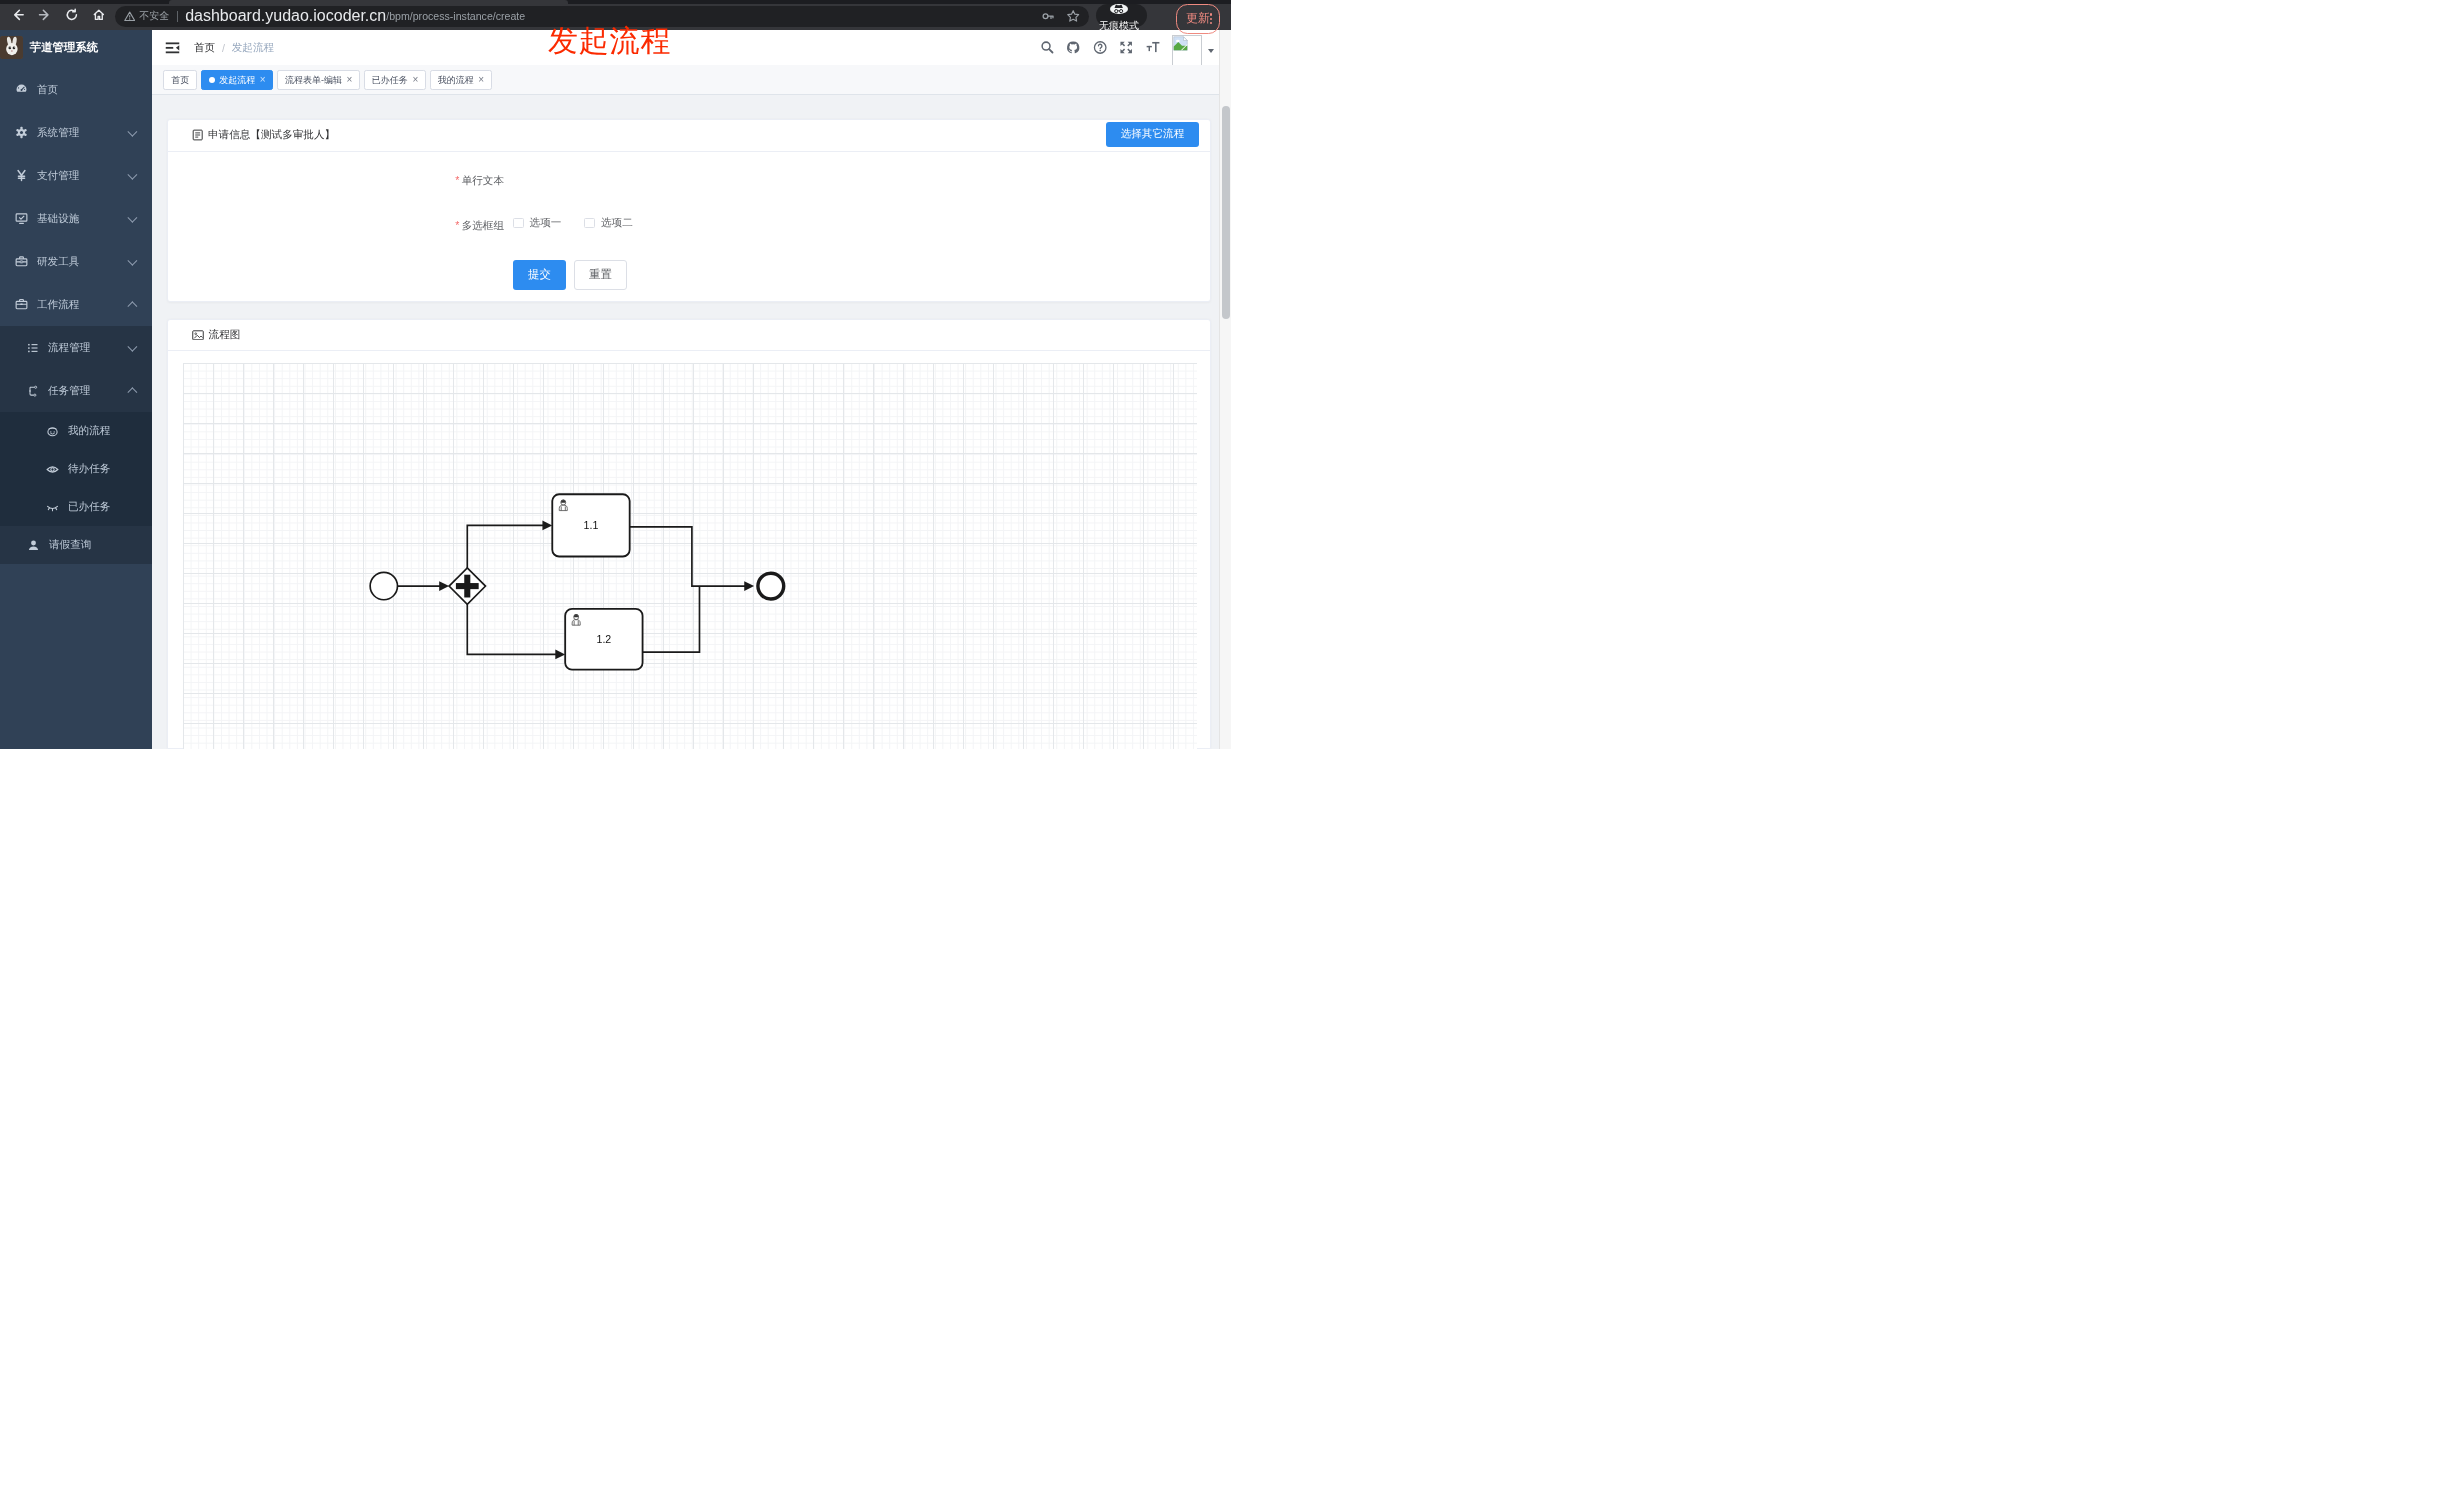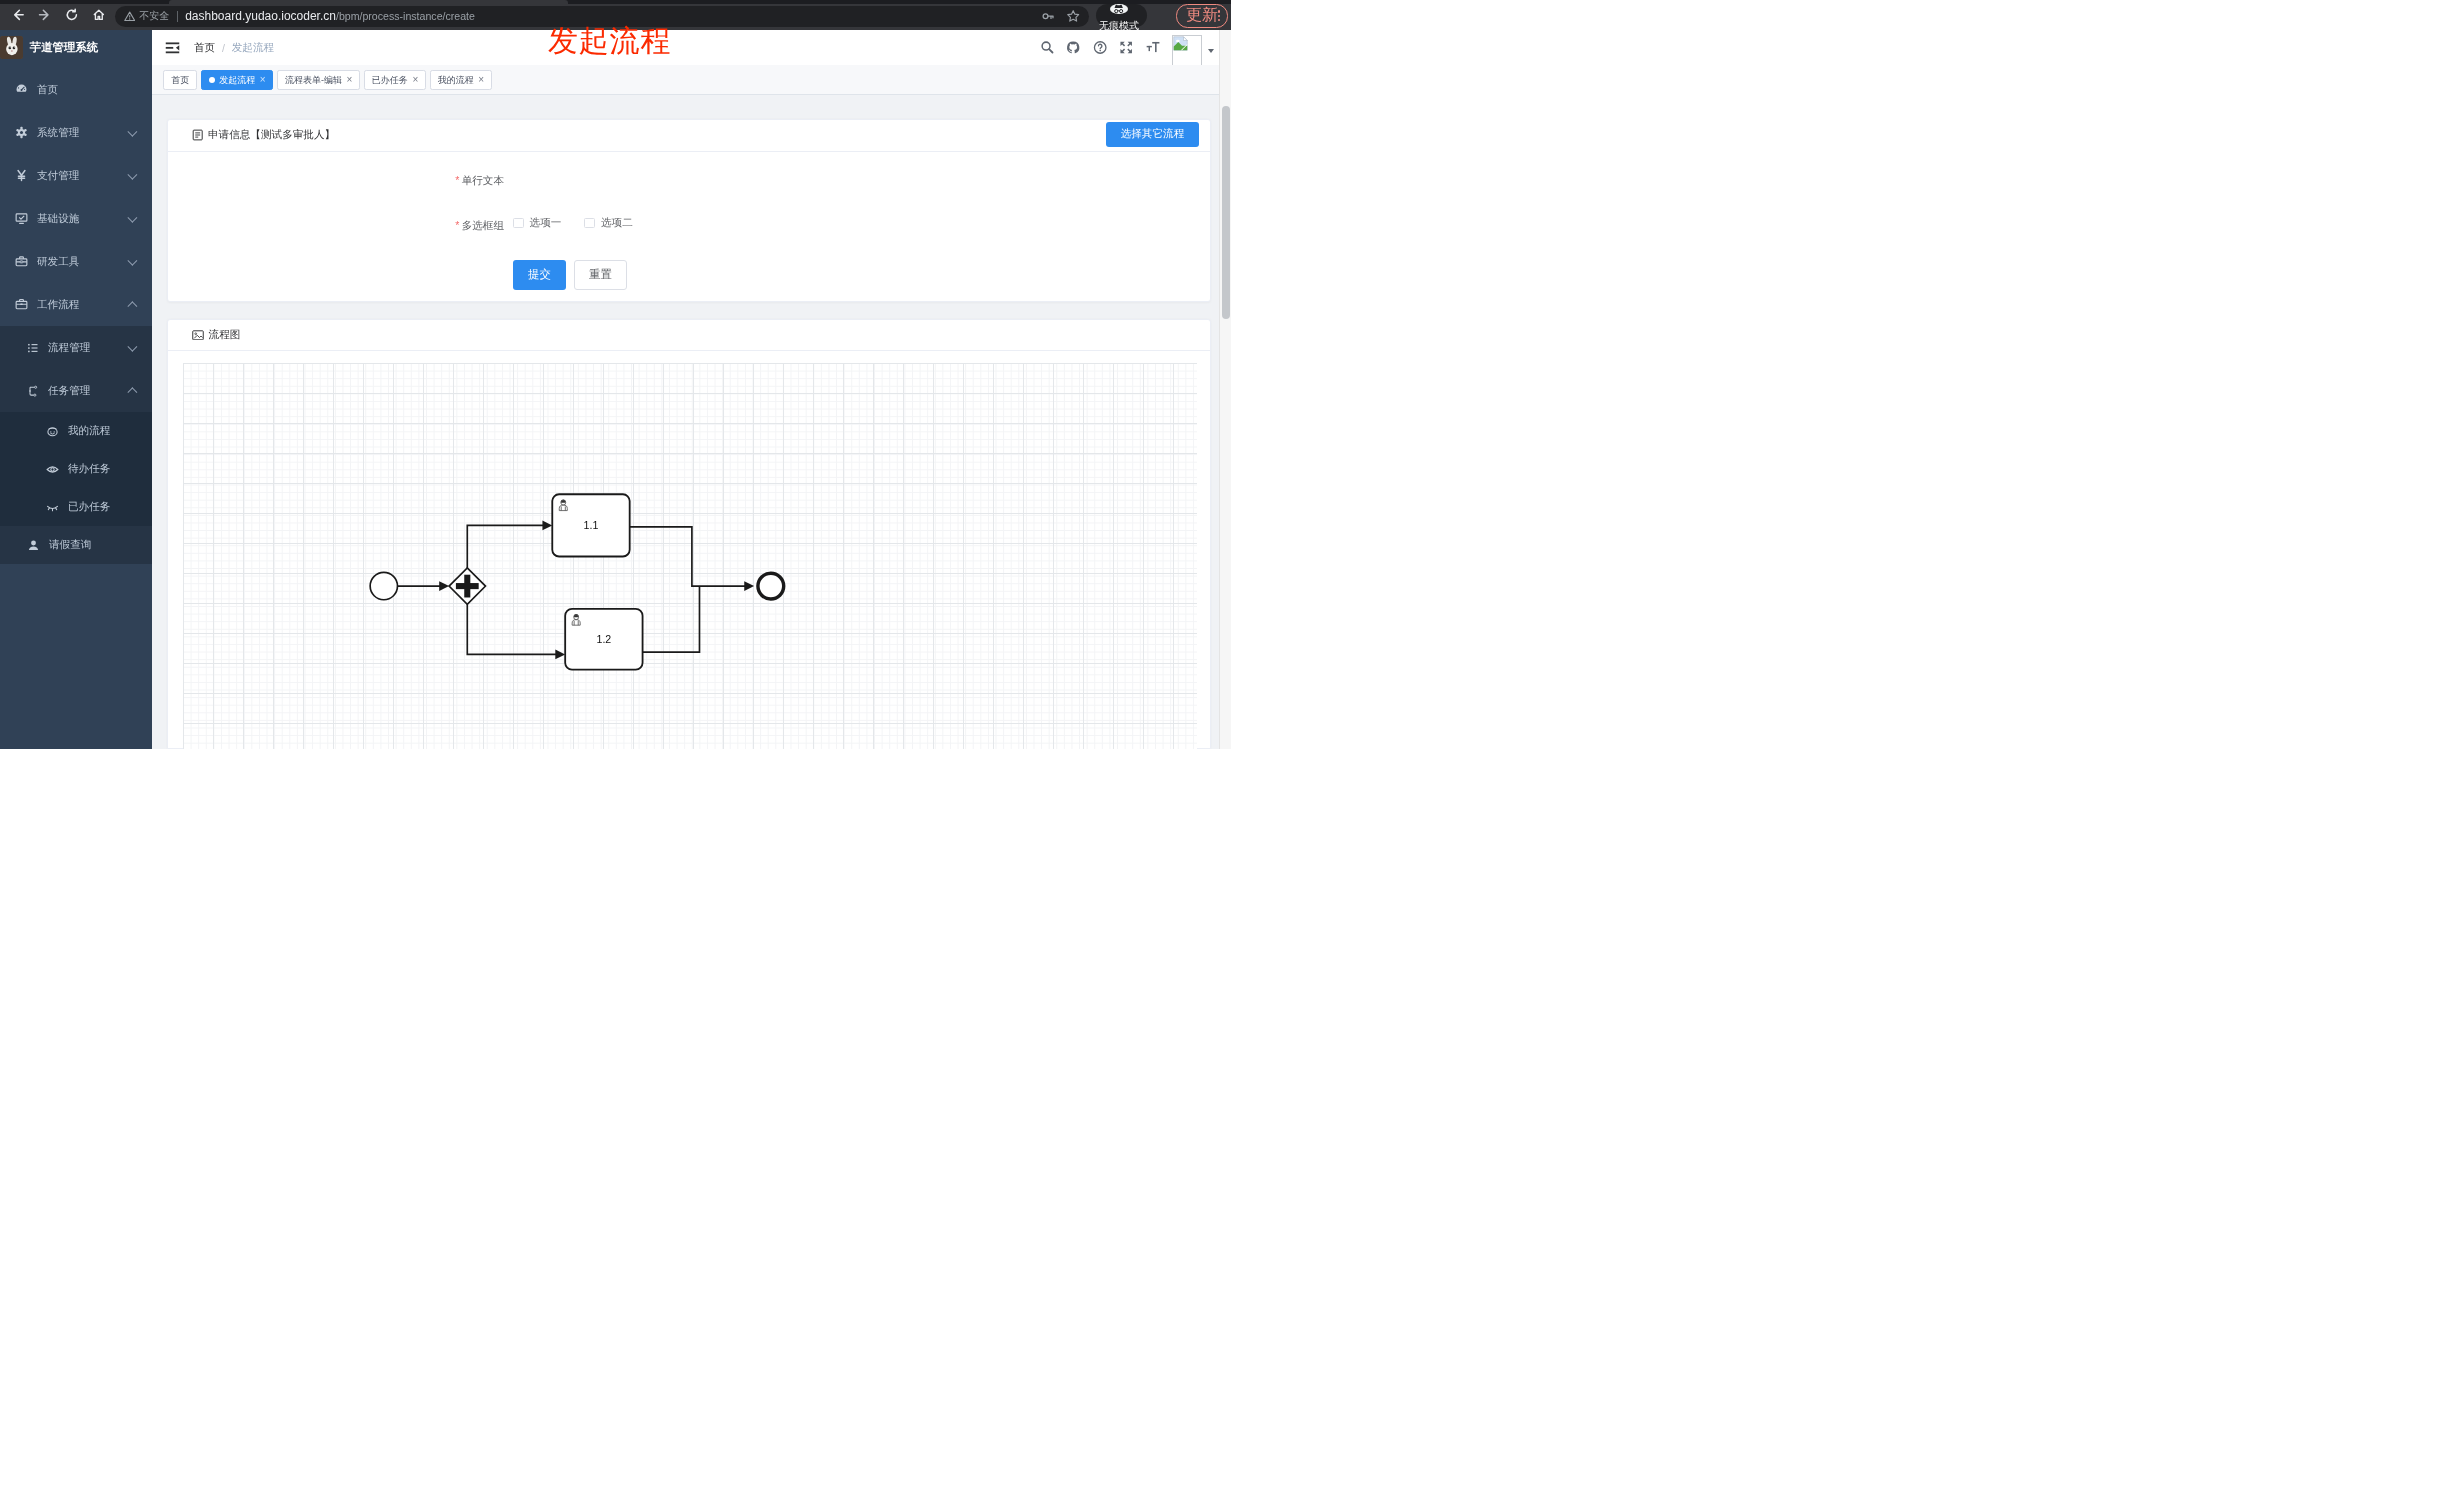--- a/index.html
+++ b/index.html
@@ -9,28 +9,28 @@
 
   
   .chrome { position:absolute; left:0; top:0; width:1231px; height:30px; background:#35363a; z-index:20; }
   .tabstrip { position:absolute; left:0; top:0; width:100%; height:3.8px; background:#1c1d21; }
   .tabstrip-active { position:absolute; left:169px; top:0; width:399px; height:3.8px; background:#35363a; border-radius:3px 3px 0 0; }
   .nav-ic { position:absolute; top:8.4px; width:13.7px; height:13.7px; }
   .nav-ic svg { display:block; }
   .omnibox { position:absolute; left:115px; top:6px; width:974px; height:20.5px; background:#202124; border-radius:10.6px; display:flex; align-items:center; padding:0 9px; }
   .omni-warn { display:flex; align-items:center; gap:3.8px; color:#9aa0a6; font-size:10px; }
   .omni-sep { width:0.8px; height:11.4px; background:#5f6368; margin:0 7.6px; }
-  .omni-url { font-size:12px; color:#e8eaed; white-space:nowrap; }
+  .omni-url { font-size:16px; color:#e8eaed; white-space:nowrap; }
   .omni-path { font-size:10.6px; color:#9aa0a6; white-space:nowrap; }
   .omni-spacer { flex:1; }
   .omni-right { display:flex; align-items:center; gap:10.6px; }
   .incog-chip { position:absolute; left:1096px; top:3.8px; height:23px; border-radius:11.4px; background:#202124; display:flex; align-items:center; gap:5.3px; padding:0 7.6px 0 3px;flex-direction:column; }
   .incog-circle { width:17.5px; height:17.5px; border-radius:50%; background:#f1f3f4; display:flex; align-items:center; justify-content:center; }
   .incog-label { color:#fff; font-size:10px; }
-  .update-btn { position:absolute; left:1176px; top:3.8px; height:24px; border-radius:11.4px; border:1.5px solid #ef8a80; color:#ef8a80; display:flex; align-items:center; padding:0 6.8px 0 9px; font-size:16px; }
+  .update-btn { position:absolute; left:1176px; top:3.8px; height:30px; border-radius:11.4px; border:1.5px solid #ef8a80; color:#ef8a80; display:flex; align-items:center; padding:0 6.8px 0 9px; font-size:12px; }
   .update-dots { display:flex; flex-direction:column; gap:1.9px; }
   .update-dots i { width:2.3px; height:2.3px; border-radius:50%; background:#ef8a80; }
 
   
   .annotation { position:absolute; left:548px; top:21px; z-index:60; font-size:30px; font-weight:500; color:#fb2a00; letter-spacing:0.8px; white-space:nowrap; }
 
   
   .sidebar { position:absolute; left:0; top:30px; width:152px; height:719px; background:#304156; z-index:5; }
   .logo-row { height:35px; display:flex; align-items:center; gap:6.8px; }
   .logo-img { width:23px; height:23px; border-radius:3px; background:#5d4a3a; overflow:hidden; flex:none; }

